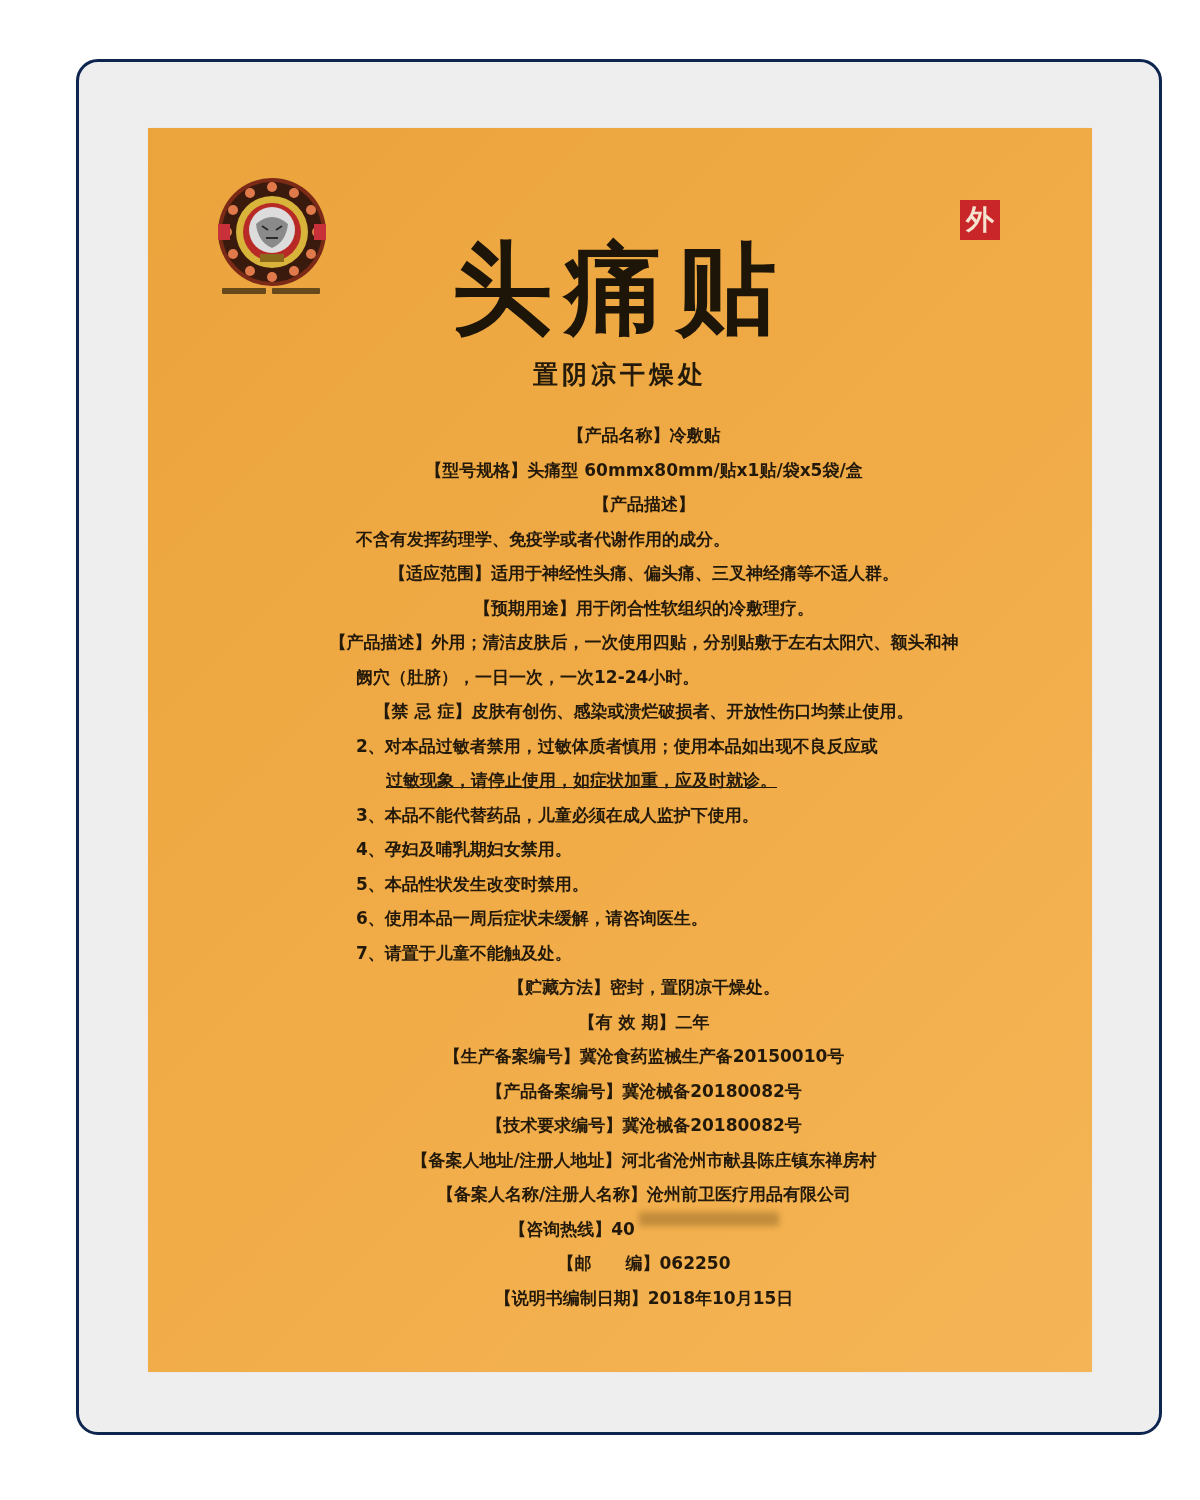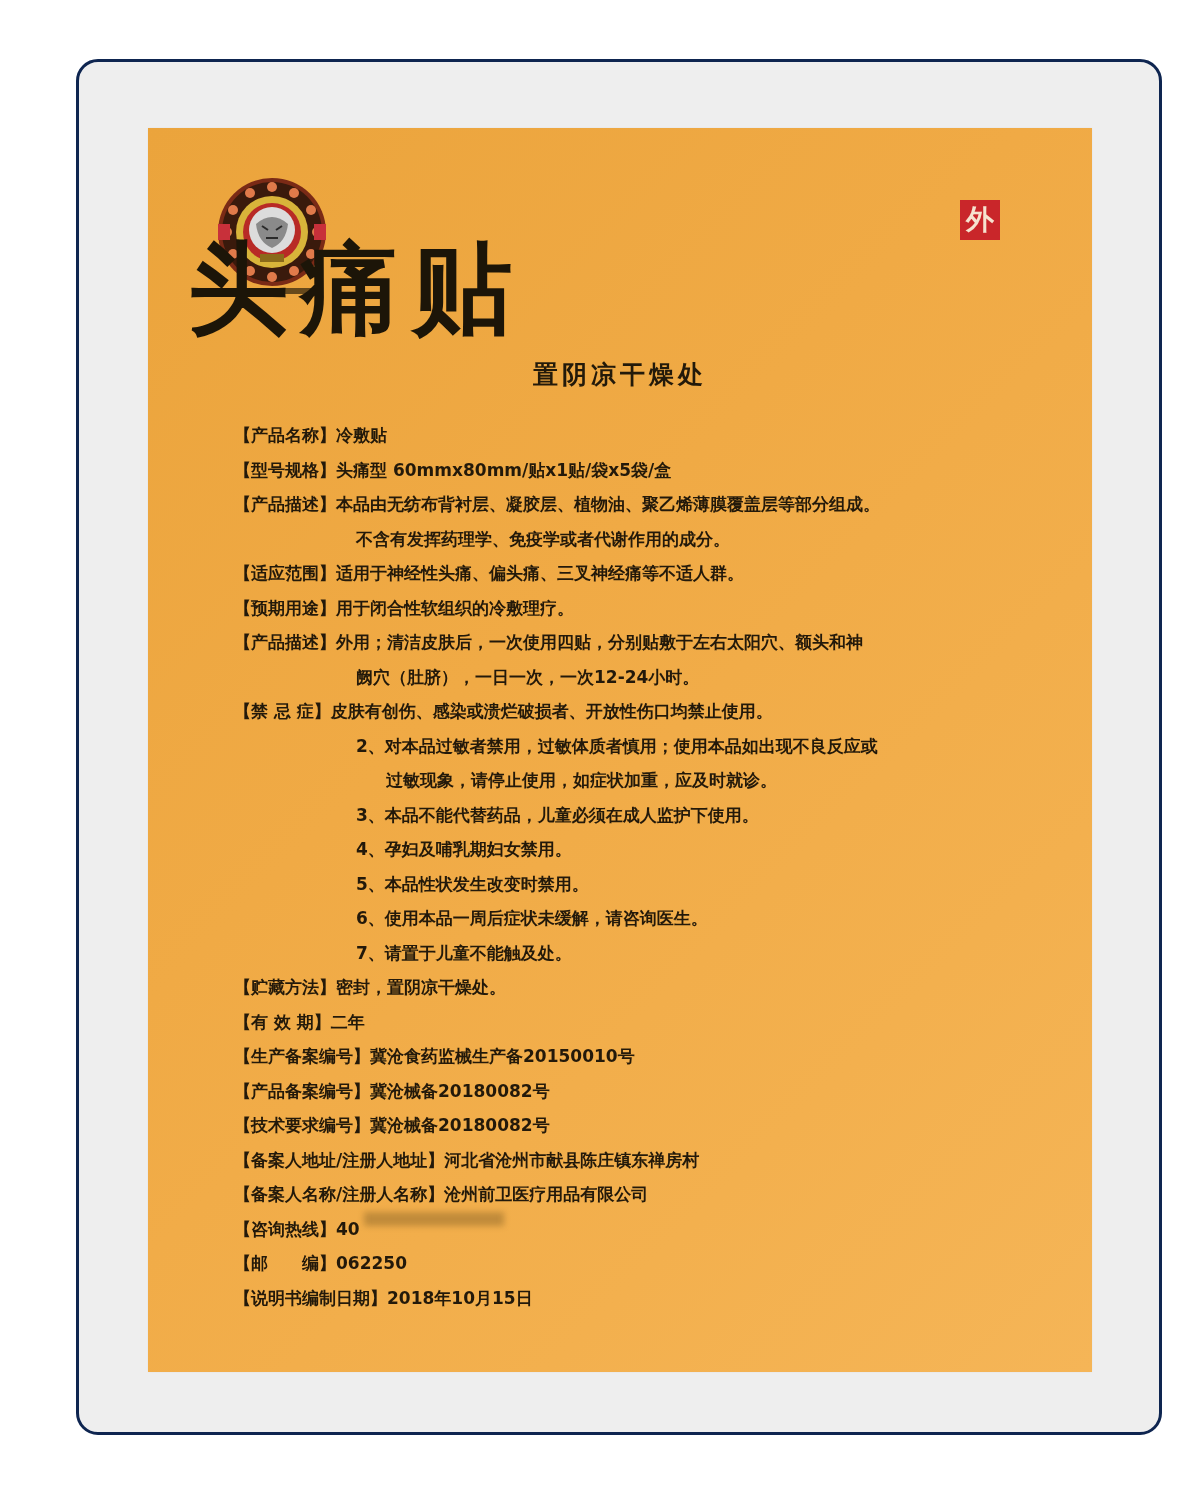--- a/index.html
+++ b/index.html
@@ -25,38 +25,38 @@
       position: absolute; left: 74px; top: 160px; width: 100px; height: 8px;
       display: flex; gap: 6px;
     }
     .logo-caption-bar span { display: block; height: 6px; background: #3a2a10; opacity: 0.75; border-radius: 1px; }
     .stamp {
       position: absolute; left: 812px; top: 72px; width: 40px; height: 40px;
       background: #c9262a; color: #f6e3cf; font-size: 28px; line-height: 40px;
       text-align: center; font-family: "DejaVu Sans", sans-serif; font-weight: bold;
     }
     .title {
-      position: absolute; left: 0; right: 0; top: 100px; 
+      position: absolute; left: 0; right: 0; top: 100px; text-align: center;
       font-family: "DejaVu Serif", "Liberation Serif", serif; font-weight: bold;
-      font-size: 100px; letter-spacing: 12px; color: #1c1508; line-height: 120px; padding-left: 40px;
+      font-size: 100px; letter-spacing: 12px; color: #1c1508; line-height: 120px;
     }
     .subtitle {
       position: absolute; left: 0; right: 0; top: 230px; text-align: center;
       font-size: 25px; letter-spacing: 4px; color: #231a0a; font-weight: bold;
     }
     .body {
       position: absolute; left: 86px; top: 290px; width: 820px;
       font-size: 17px; color: #23190a; font-weight: bold;
     }
-    .row { display: flex; line-height: 34.5px; white-space: nowrap; }
+    .row { display: flex; line-height: 34.5px; white-space: nowrap; justify-content: center; }
     .label { flex: 0 0 auto; }
     .value { flex: 0 0 auto; }
     .cont { padding-left: 122px; line-height: 34.5px; white-space: nowrap; }
     .note { padding-left: 122px; line-height: 34.5px; white-space: nowrap; }
-    .note-cont { padding-left: 152px; line-height: 34.5px; white-space: nowrap; }
+    .note-cont { padding-left: 152px; line-height: 34.5px; white-space: nowrap; text-decoration: underline; }
     .blur {
       display: inline-block; width: 140px; height: 14px; margin-left: 4px; vertical-align: middle;
       background: #b48236; filter: blur(3px); opacity: 0.8;
     }
   </style>
 </head>
 <body>
 
 <div class="frame"></div>
 
@@ -102,21 +102,20 @@
     <div class="row">
       <span class="label">【产品名称】</span>
       <span class="value">冷敷贴</span>
     </div>
     <div class="row">
       <span class="label">【型号规格】</span>
       <span class="value">头痛型 60mmx80mm/贴x1贴/袋x5袋/盒</span>
     </div>
     <div class="row">
       <span class="label">【产品描述】</span>
-      <span class="value">本品由无纺布背衬层、凝胶层、植物油、聚乙烯薄膜覆盖层等部分组成。</span>
     </div>
     <div class="cont">不含有发挥药理学、免疫学或者代谢作用的成分。</div>
     <div class="row">
       <span class="label">【适应范围】</span>
       <span class="value">适用于神经性头痛、偏头痛、三叉神经痛等不适人群。</span>
     </div>
     <div class="row">
       <span class="label">【预期用途】</span>
       <span class="value">用于闭合性软组织的冷敷理疗。</span>
     </div>

